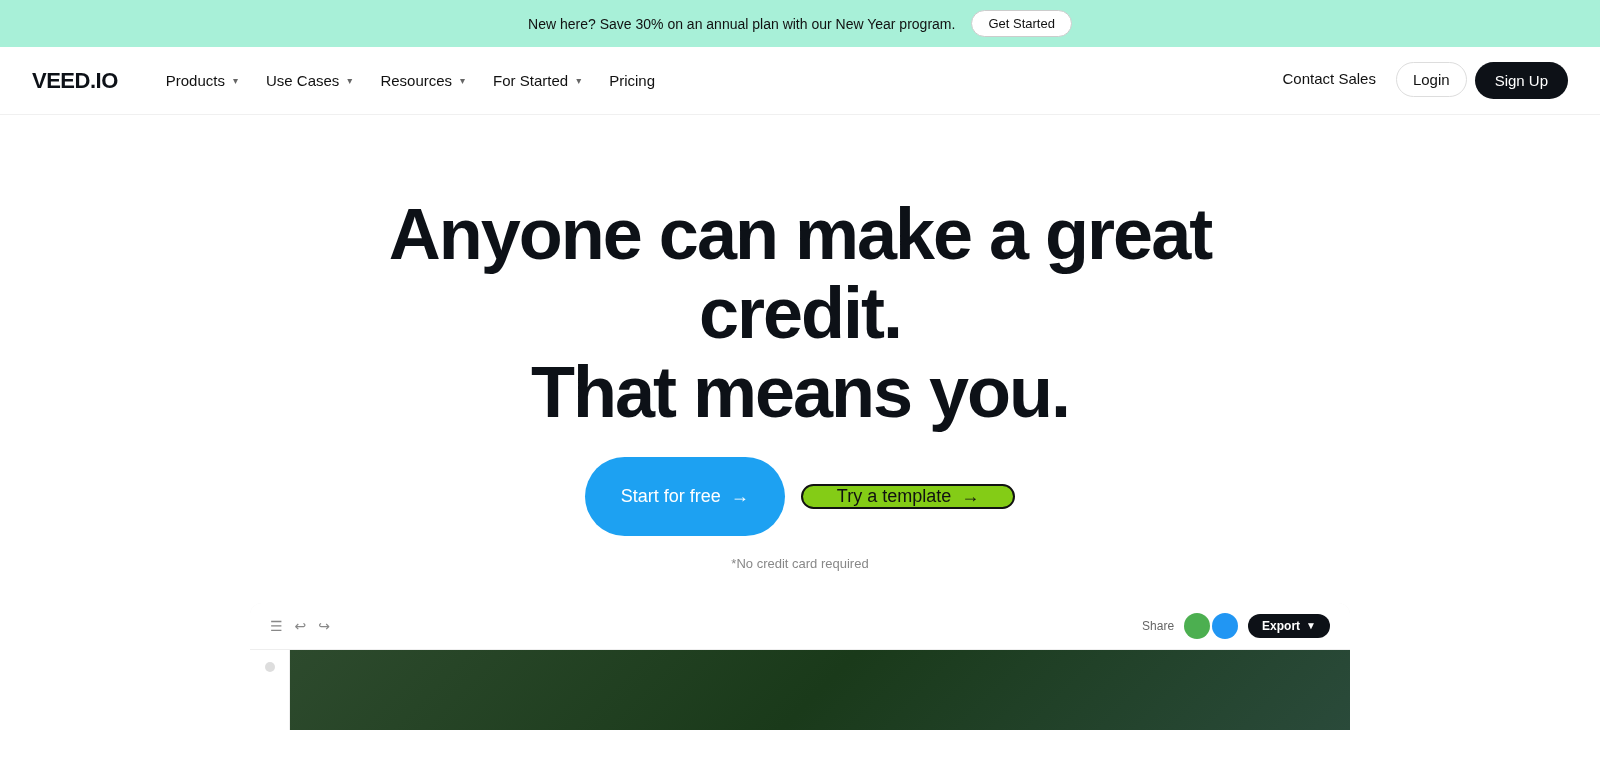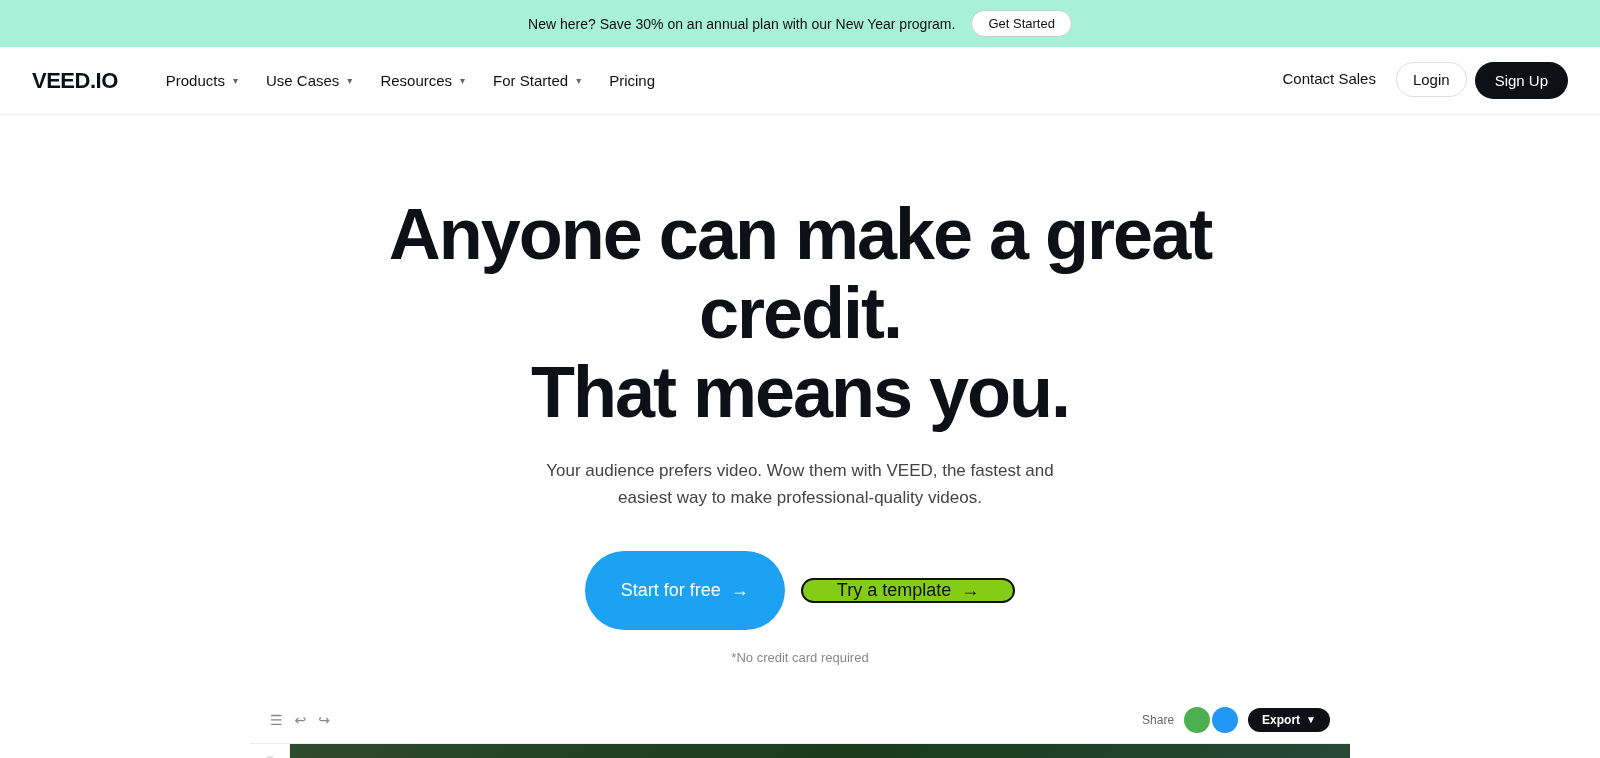--- a/index.html
+++ b/index.html
@@ -296,21 +296,20 @@
     <button class="login-btn">Login</button>
     <button class="signup-btn">Sign Up</button>
   </div>
 </nav>
 
 <section class="hero">
   <h1 class="hero-title">
     <span>Anyone can make a great credit.</span><br>
     <span>That means you.</span>
   </h1>
-  <p class="hero-subtitle">Your audience prefers video. Wow them with VEED, the fastest and easiest way to make professional-quality videos.</p>
   <div class="hero-buttons">
     <button class="btn-primary">
       <span>Start for free</span>
       <span class="arrow">→</span>
     </button>
     <button class="btn-secondary">
       <span>Try a template</span>
       <span class="arrow">→</span>
     </button>
   </div>

